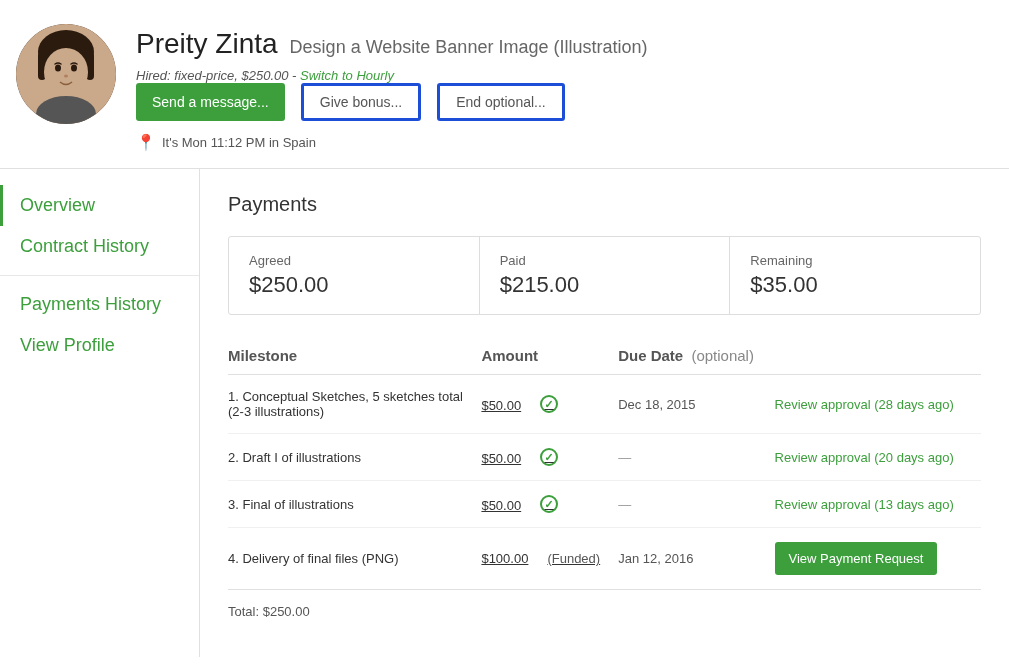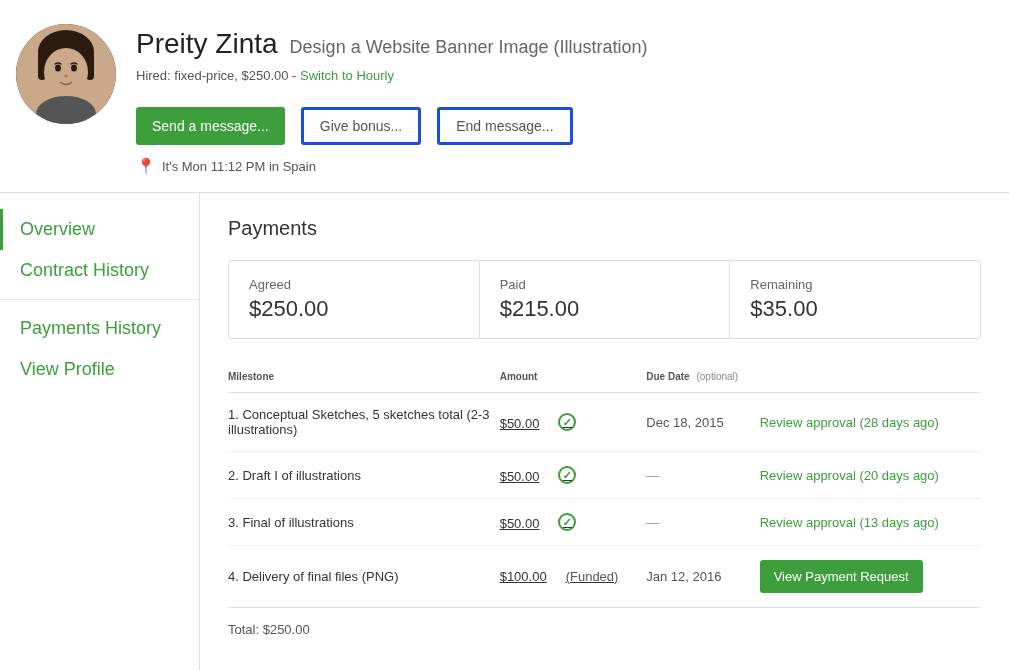--- a/index.html
+++ b/index.html
@@ -65,21 +65,22 @@
 
     .profile-title {
       font-size: 18px;
       color: #666;
       font-weight: 300;
     }
 
     .hired-row {
       font-size: 13px;
       color: #555;
-      margin-bottom: 24px;
+      margin-bottom: 0;
+      font-style: italic;
     }
 
     .switch-link {
       color: #3c9f3c;
       text-decoration: none;
     }
 
     .button-row {
       display: flex;
       gap: 16px;
@@ -206,21 +207,21 @@
     }
 
     
     .milestone-table {
       width: 100%;
       border-collapse: collapse;
     }
 
     .milestone-table th {
       text-align: left;
-      font-size: 10px;
+      font-size: 15px;
       font-weight: 600;
       color: #555;
       padding: 8px 0 10px 0;
       border-bottom: 1px solid #e0e0e0;
     }
 
     .milestone-table td {
       padding: 14px 0;
       border-bottom: 1px solid #f0f0f0;
       vertical-align: middle;
@@ -324,21 +325,21 @@
 
       <div class="hired-row">
         <span>Hired: fixed-price, $250.00</span>
         <span> - </span>
         <a class="switch-link">Switch to Hourly</a>
       </div>
 
       <div class="button-row">
         <button class="btn-primary">Send a message...</button>
         <button class="btn-secondary">Give bonus...</button>
-        <button class="btn-secondary">End message...</button>
+        <button class="btn-secondary">End optional...</button>
       </div>
 
       <div class="location-row">
         <span class="location-icon">📍</span>
         <span>It's Mon 11:12 PM in Spain</span>
       </div>
     </div>
   </div>
 
   <hr class="divider">

